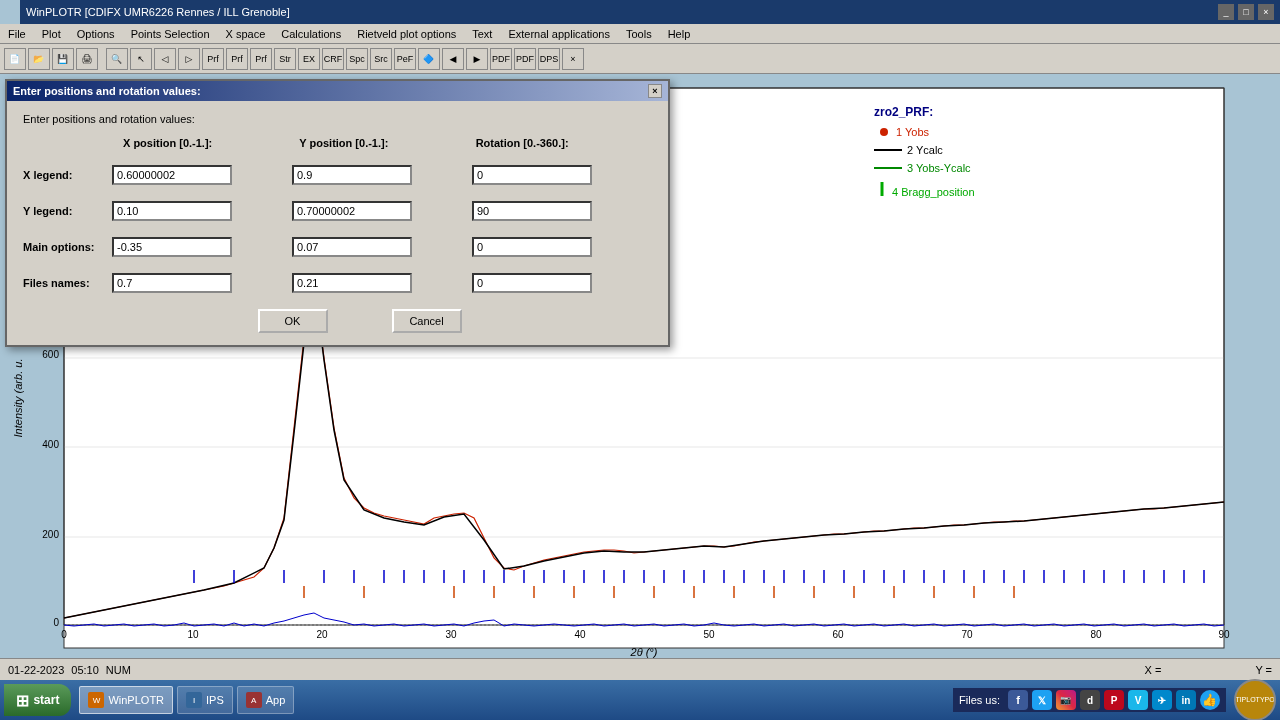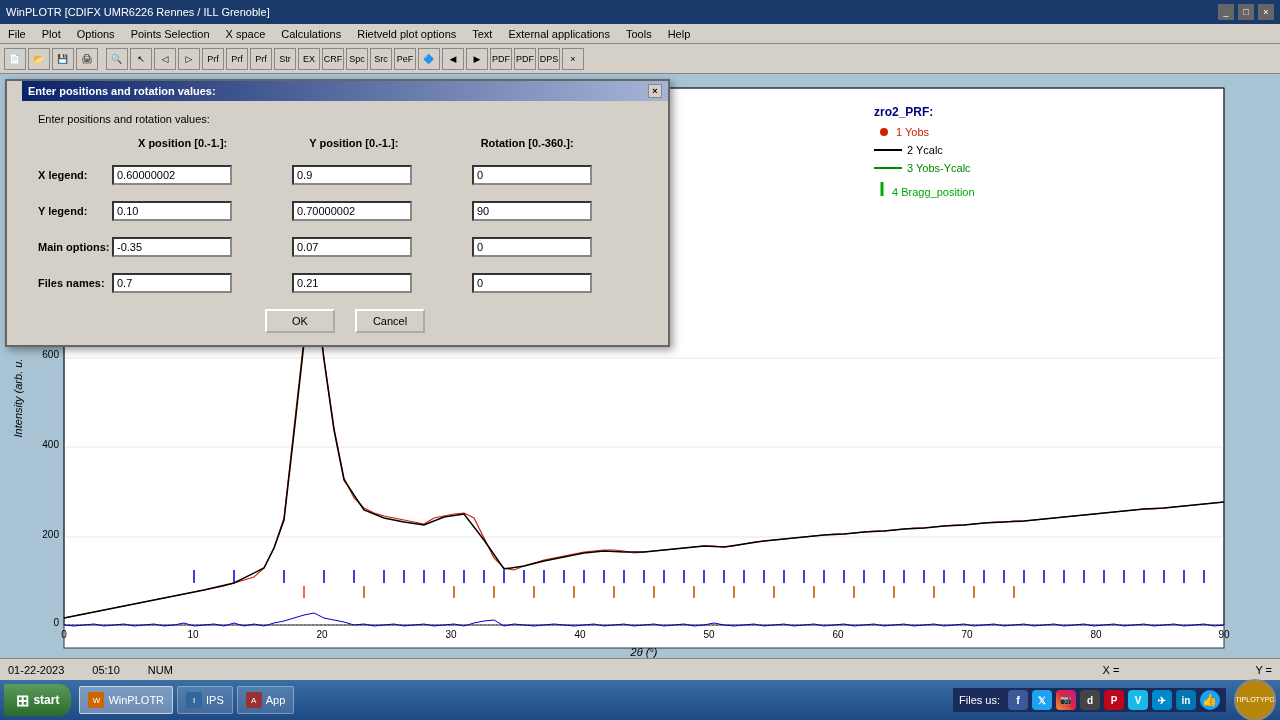--- a/index.html
+++ b/index.html
@@ -15,20 +15,21 @@
 
     
     #title-bar {
       background: #1a3a6b;
       color: white;
       height: 22px;
       display: flex;
       align-items: center;
       padding: 12px 6px;
       justify-content: space-between;
+      margin-left: 20px;
     }
     #title-bar-controls { display: flex; gap: 4px; }
     .title-btn {
       width: 16px; height: 16px;
       background: #666;
       color: white;
       font-size: 9px;
       display: flex; align-items: center; justify-content: center;
       cursor: pointer;
     }
@@ -106,21 +107,20 @@
     
     #dialog {
       position: absolute;
       top: 5px;
       left: 5px;
       width: 665px;
       background: #d4d0c8;
       border: 2px solid #666;
       box-shadow: 3px 3px 8px rgba(0,0,0,0.4);
       z-index: 100;
-      padding-left: 15px;
     }
     #dialog-titlebar {
       background: linear-gradient(to right, #0a246a, #a6b5d7);
       color: white;
       height: 20px;
       display: flex;
       align-items: center;
       padding: 0 6px;
       justify-content: space-between;
       font-size: 11px;
@@ -191,20 +191,21 @@
       gap: 20px;
       margin-top: 16px;
     }
     .dialog-btn {
       width: 70px;
       height: 24px;
       background: #d4d0c8;
       border: 2px outset #fff;
       font-size: 11px;
       cursor: pointer;
+      margin-left: 44px;
     }
 
     
     #chart-svg {
       position: absolute;
       top: 0;
       left: 0;
     }
 
     
@@ -585,21 +586,21 @@
 
       <line x1="878" y1="104" x2="878" y2="118" stroke="#00aa00" stroke-width="3"></line>
       <text x="888" y="118" font-size="11" fill="#00aa00">4  Bragg_position</text>
 
       <circle cx="290" cy="82" r="5" fill="#ffdd00" stroke="#aa8800" stroke-width="1"></circle>
     </svg>
   </div>
 
 </div>
 
-<div id="status-bar" style="position:absolute;bottom:40px;left:0;width:100%;height:22px;background:#d4d0c8;border-top:1px solid #888;display:flex;align-items:center;padding:0 8px;gap:28px;font-size:11px;">
+<div id="status-bar" style="position:absolute;bottom:40px;left:0;width:100%;height:22px;background:#d4d0c8;border-top:1px solid #888;display:flex;align-items:center;padding:0 8px;gap:7px;font-size:11px;">
   <span>01-22-2023</span>
   <span>05:10</span>
   <span>NUM</span>
   <span style="flex:1"></span>
   <span>X =</span>
   <span style="width:80px"></span>
   <span>Y =</span>
 </div>
 
 <div id="taskbar">

